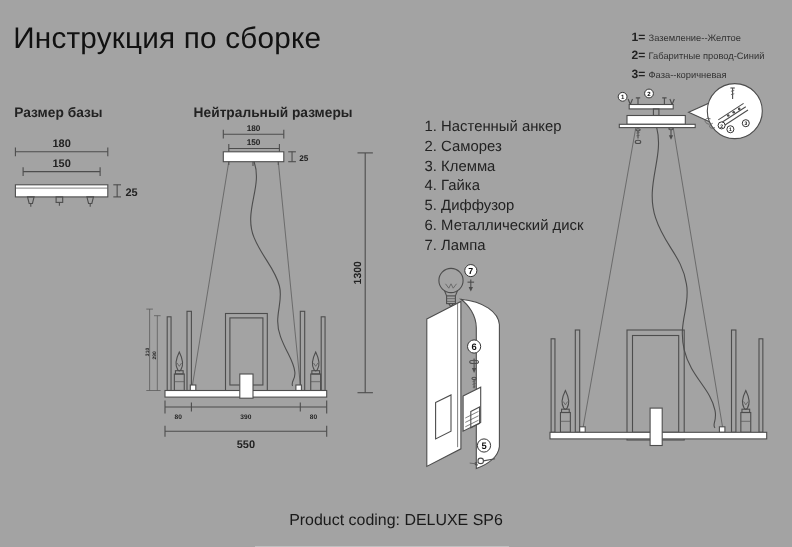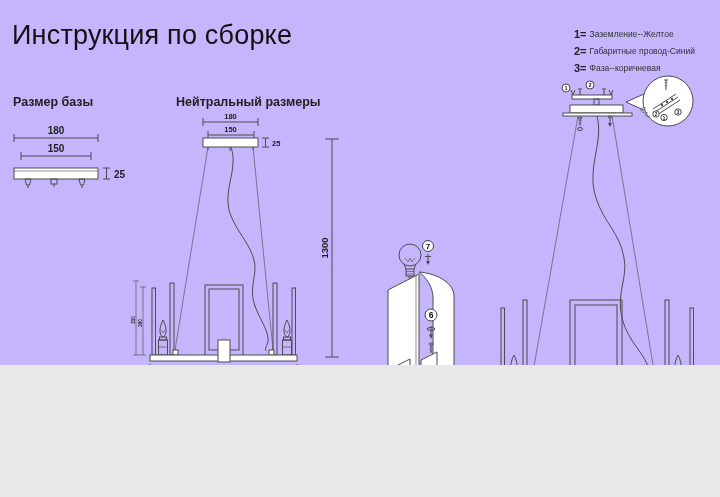--- a/index.html
+++ b/index.html
@@ -1,16 +1,16 @@
 <!DOCTYPE html>
 <html><head>
 <meta charset="utf-8">
 <style>
   html,body{margin:0;padding:0;background:#e8e8e8;}
-  #sheet{position:relative;width:720px;height:365px;background:#c4b5fd;overflow:hidden;
+  #sheet{position:relative;width:720px;height:497px;background:#a3a3a3;overflow:hidden;
          font-family:"Liberation Sans",sans-serif;color:#1a1a1a;}
   .abs{position:absolute;}
   #title{left:12px;top:20px;font-size:27px;font-weight:500;letter-spacing:.2px;color:#111;}
   .sec-head{font-size:12.5px;font-weight:bold;color:#222;}
   #legend{left:574px;top:25px;font-size:8.5px;color:#333;}
   .legend-row{height:17px;display:flex;align-items:center;white-space:nowrap;}
   .legend-num{font-size:11px;font-weight:bold;color:#222;margin-right:3px;}
   #parts{left:386px;top:106px;font-size:13.5px;line-height:18px;color:#222;}
   #footer{left:0;right:0;top:465px;text-align:center;font-size:14.5px;color:#1a1a1a;}
   svg{overflow:visible;}
@@ -155,20 +155,29 @@
       <text class="dim" x="34" y="273" font-size="6" text-anchor="middle">80</text>
       <text class="dim" x="95.5" y="273" font-size="6" text-anchor="middle">390</text>
       <text class="dim" x="157" y="273" font-size="6" text-anchor="middle">80</text>
       <line class="ln" x1="22" y1="279" x2="22" y2="289"></line>
         <line class="ln" x1="169" y1="279" x2="169" y2="289"></line>
       <line class="ln" x1="22" y1="284" x2="169" y2="284"></line>
       <text class="dim" x="95.5" y="299" font-size="10" text-anchor="middle">550</text>
     </g>
   </svg>
 
+  <div id="parts" class="abs">
+    <div>1. Настенный анкер</div>
+    <div>2. Саморез</div>
+    <div>3. Клемма</div>
+    <div>4. Гайка</div>
+    <div>5. Диффузор</div>
+    <div>6. Металлический диск</div>
+    <div>7. Лампа</div>
+  </div>
 
   <svg class="abs" style="left:383px;top:238px;" width="120" height="210" viewBox="0 0 120 210">
     <g>
       <circle class="ln" cx="27" cy="17" r="11"></circle>
       <path class="thin" d="M22 20 L25 24 L27 20 L29 24 L32 20"></path>
       <path class="ln" d="M21 26 L23 31 M33 26 L31 31"></path>
       <rect class="ln" x="23" y="31" width="8" height="7"></rect>
       <line class="thin" x1="23" y1="33.5" x2="31" y2="33.5"></line>
         <line class="thin" x1="23" y1="36" x2="31" y2="36"></line>
       <path class="ln" d="M25 38 L27 41 L29 38"></path>
@@ -291,14 +300,15 @@
         <rect class="ln" x="183.5" y="307" width="9" height="18"></rect>
         <line class="thin" x1="183.5" y1="315" x2="192.5" y2="315"></line>
       </g>
       <rect class="fw" x="37" y="320" width="5" height="5"></rect>
       <rect class="fw" x="164" y="320" width="5" height="5"></rect>
       <rect class="fw" x="10" y="325" width="197" height="6"></rect>
       <rect class="fw" x="101" y="303" width="11" height="34"></rect>
     </g>
   </svg>
 
+  <div id="footer" class="abs">Product coding: DELUXE SP6</div>
 
 </div>
 
 </body></html>

